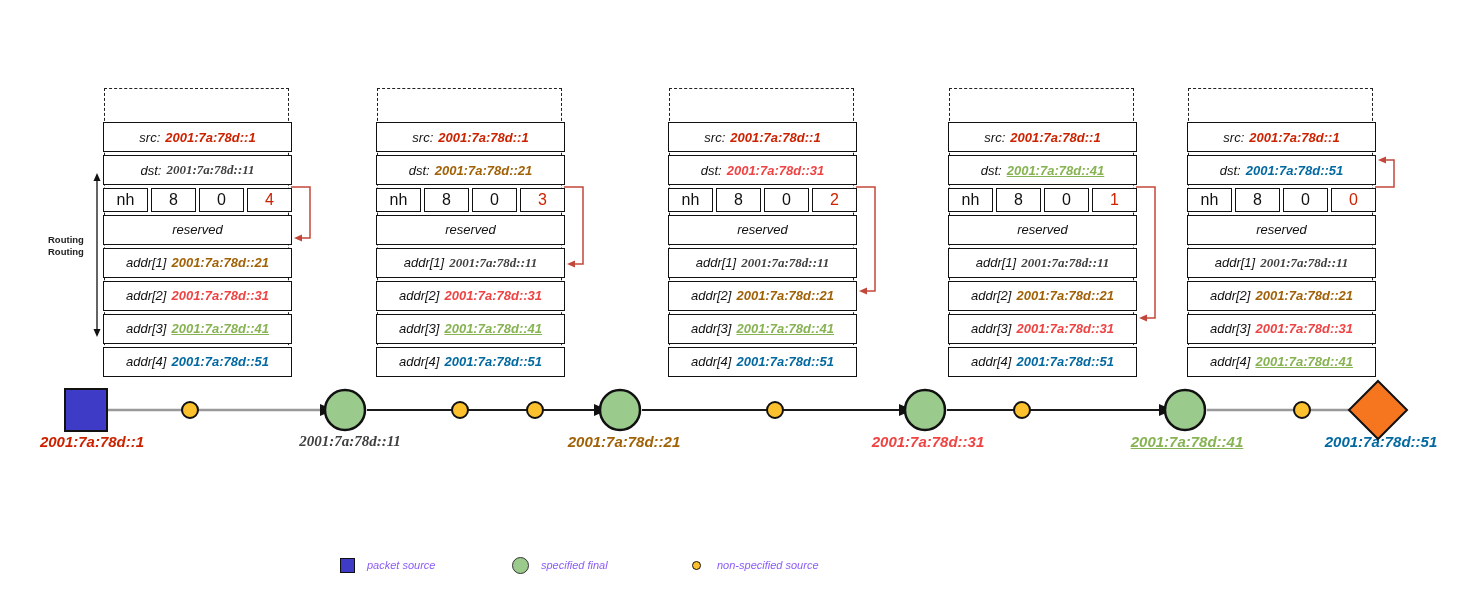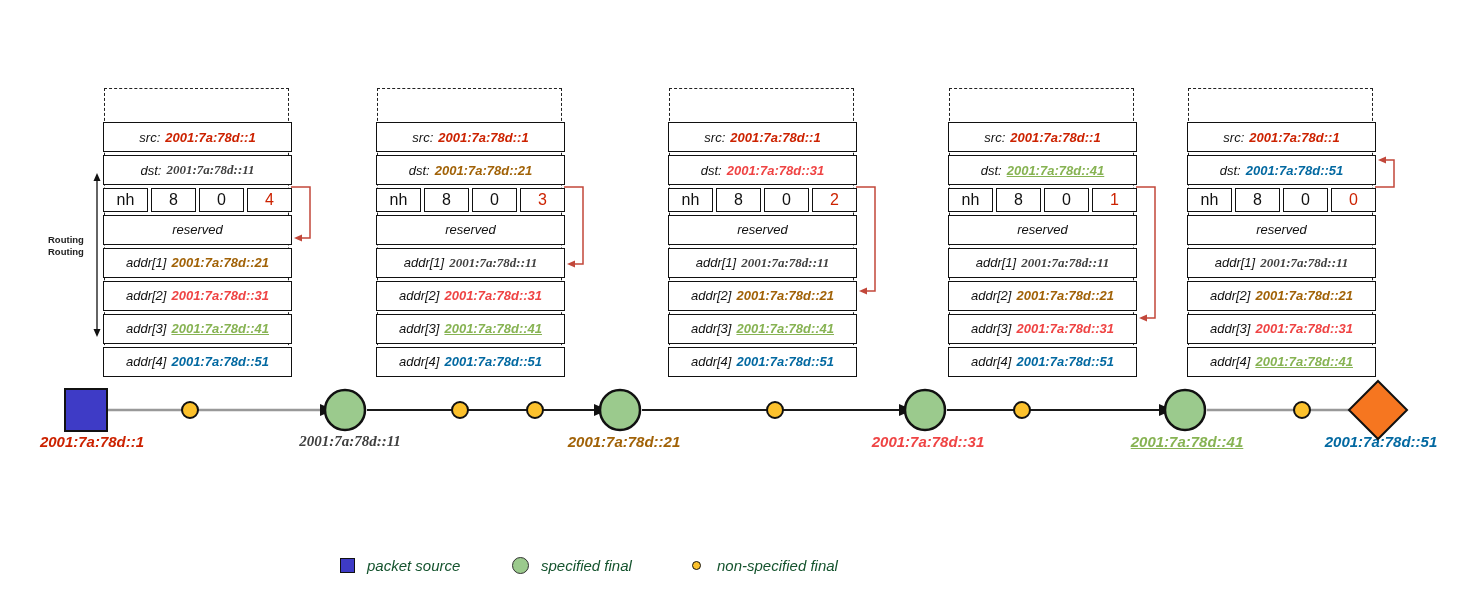--- a/index.html
+++ b/index.html
@@ -30,21 +30,21 @@
   
   .rh-label { position:absolute; left:48px; top:234px; width:44px; text-align:left;
               font-size:9.5px; font-weight:bold; color:#222; line-height:12px; z-index:2; }
 
   
   .node-label { position:absolute; top:433px; transform:translateX(-50%); font-size:15px;
                 font-weight:bold; font-style:italic; white-space:nowrap; z-index:2; }
 
   
   .legend-item { position:absolute; top:552px; height:26px; display:flex; align-items:center; z-index:2; }
-  .legend-label { font-size:15px; font-style:italic; color:#14532d; margin-left:12px; white-space:nowrap; }
+  .legend-label { font-size:11px; font-style:italic; color:#8b5cf6; margin-left:12px; white-space:nowrap; }
   .icon-square  { width:15px; height:15px; background:#3e3bc6; border:1.5px solid #111; }
   .icon-circle  { width:17px; height:17px; border-radius:50%; background:#9bca8d; border:1.5px solid #333; }
   .icon-dot     { width:9px;  height:9px;  border-radius:50%; background:#fcc12c; border:1.5px solid #111; margin:0 4px; }
   .icon-diamond { width:17px; height:17px; background:#f67620; border:1.5px solid #111; transform:rotate(45deg); margin:0 4px; }
 </style>
 </head>
 <body>
 
 <div class="canvas">
 
@@ -304,16 +304,16 @@
   <div class="legend-item" style="left:340px">
     <span class="icon-square"></span>
     <span class="legend-label">packet source</span>
   </div>
   <div class="legend-item" style="left:512px">
     <span class="icon-circle"></span>
     <span class="legend-label">specified final</span>
   </div>
   <div class="legend-item" style="left:688px">
     <span class="icon-dot"></span>
-    <span class="legend-label">non-specified final</span>
+    <span class="legend-label">non-specified source</span>
   </div>
 
 </div>
 
 </body></html>

